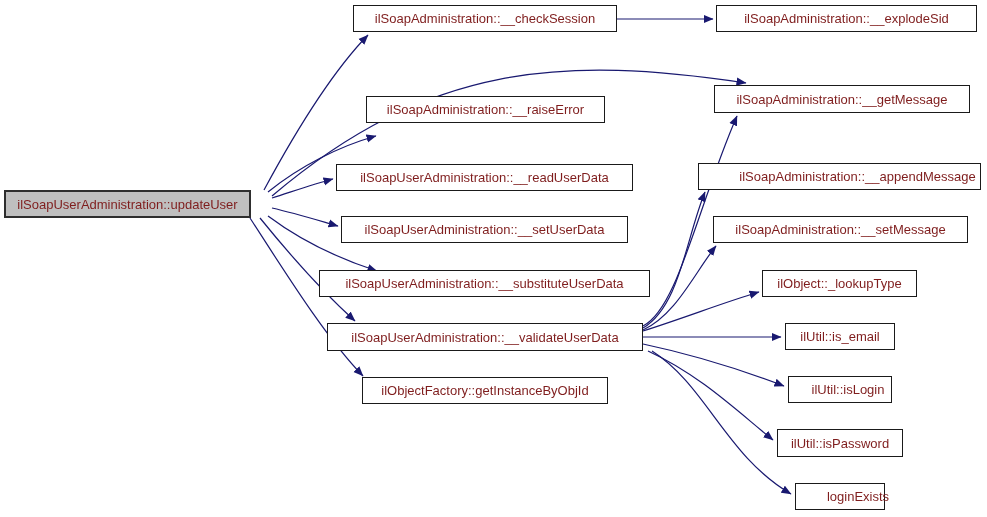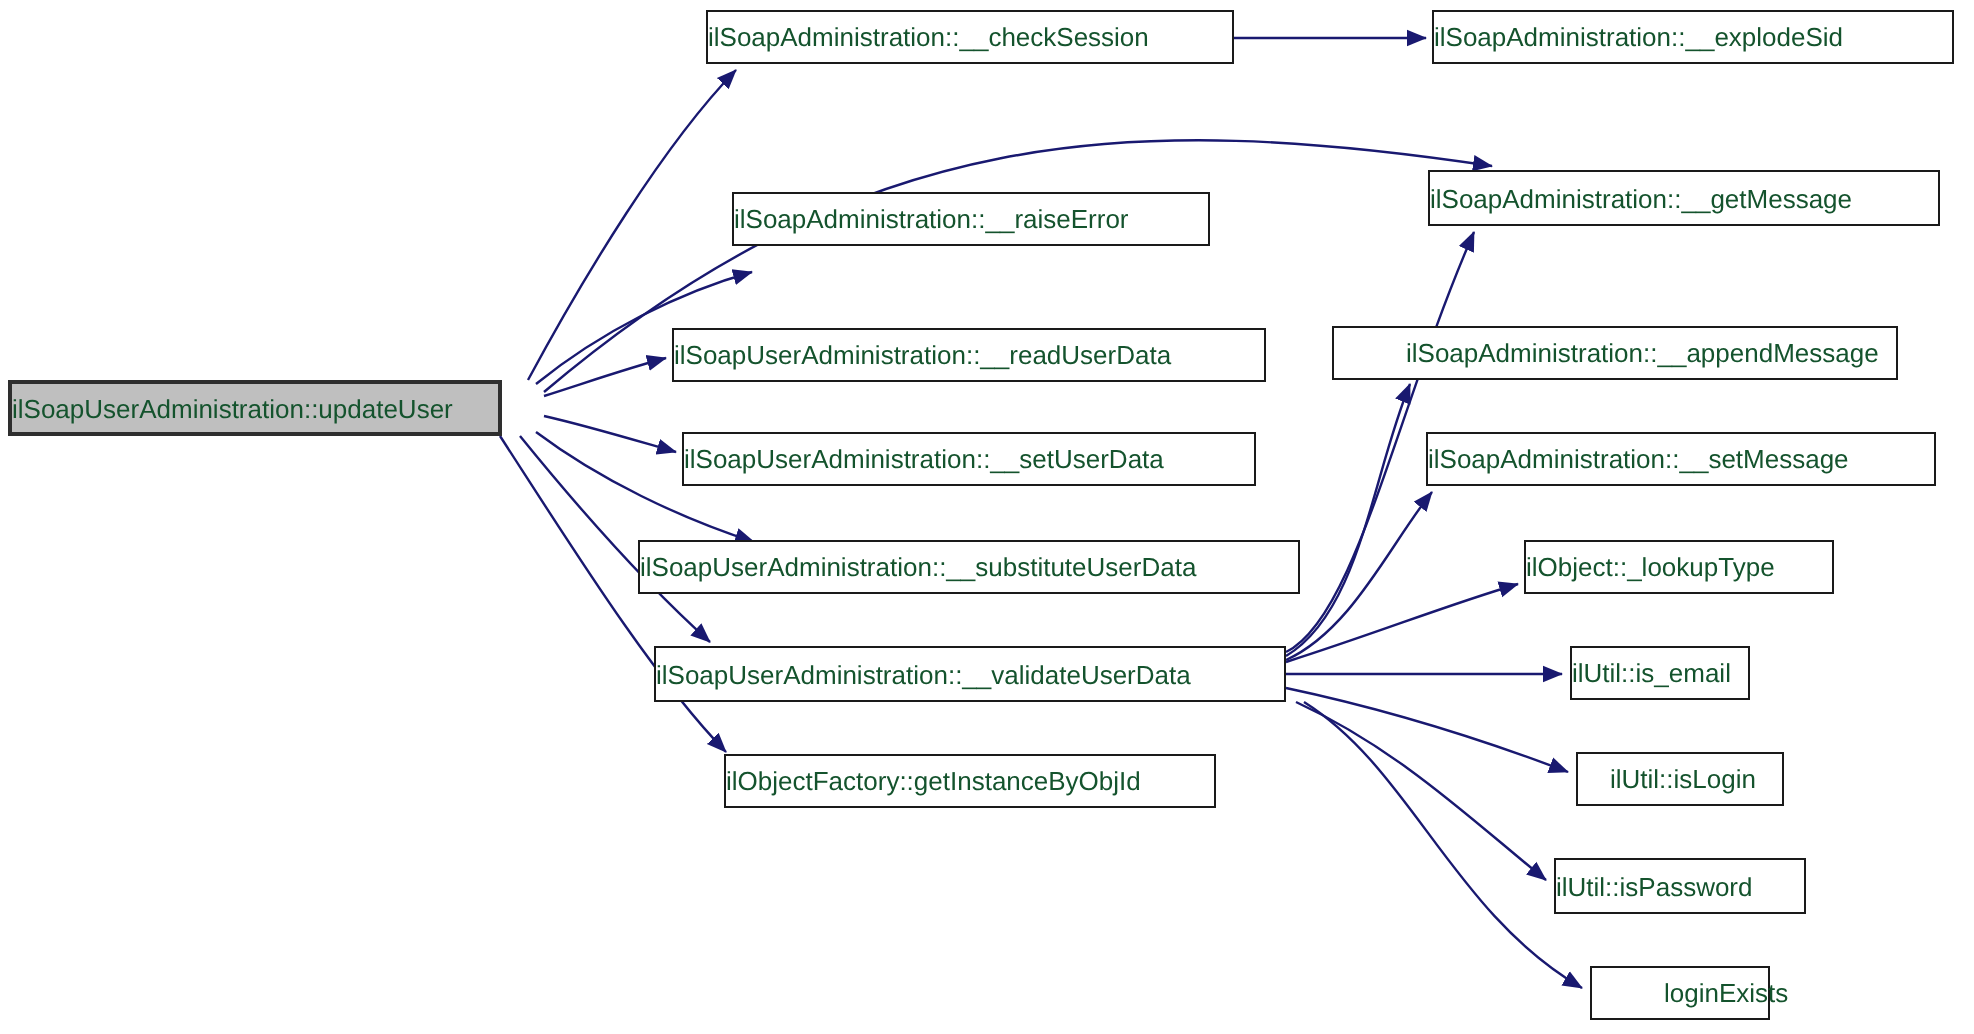--- a/index.html
+++ b/index.html
@@ -7,24 +7,24 @@
     position:relative;
     width:987px;height:517px;
     background:#ffffff;
     font-family:"Liberation Sans", sans-serif;
     overflow:hidden;
   }
   #edge-layer{position:absolute;left:0;top:0;width:987px;height:517px;}
   .node{
     position:absolute;
     box-sizing:border-box;
-    display:flex;align-items:center;justify-content:flex-start;
+    display:flex;align-items:center;justify-content:center;
     background:#ffffff;
     border:1px solid #1a1a1a;
-    color:#14532d;
+    color:#7f1d1d;
     font-size:13px;
     white-space:nowrap;
     cursor:pointer;
   }
   .node.root{
     background:#bfbfbf;
     border:2px solid #2e2e2e;
     cursor:default;
   }
 </style>
@@ -82,30 +82,30 @@
       </div>
       <div class="node" style="left: 319px; top: 270px; width: 331px; height: 27px;">
         <span>ilSoapUserAdministration::__substituteUserData</span>
       </div>
       <div class="node" style="left: 327px; top: 323px; width: 316px; height: 28px;">
         <span>ilSoapUserAdministration::__validateUserData</span>
       </div>
       <div class="node" style="left: 362px; top: 377px; width: 246px; height: 27px;">
         <span>ilObjectFactory::getInstanceByObjId</span>
       </div>
-      <div class="node" style="left: 666px; top: 163px; width: 283px; height: 27px; padding-left: 36px;">
+      <div class="node" style="left: 698px; top: 163px; width: 283px; height: 27px; padding-left: 36px;">
         <span>ilSoapAdministration::__appendMessage</span>
       </div>
       <div class="node" style="left: 713px; top: 216px; width: 255px; height: 27px;">
         <span>ilSoapAdministration::__setMessage</span>
       </div>
       <div class="node" style="left: 762px; top: 270px; width: 155px; height: 27px;">
         <span>ilObject::_lookupType</span>
       </div>
-      <div class="node" style="left: 785px; top: 323px; width: 90px; height: 27px;">
+      <div class="node" style="left: 785px; top: 323px; width: 110px; height: 27px;">
         <span>ilUtil::is_email</span>
       </div>
       <div class="node" style="left: 788px; top: 376px; width: 104px; height: 27px; padding-left: 16px;">
         <span>ilUtil::isLogin</span>
       </div>
       <div class="node" style="left: 777px; top: 429px; width: 126px; height: 28px;">
         <span>ilUtil::isPassword</span>
       </div>
       <div class="node" style="left: 795px; top: 483px; width: 90px; height: 27px; padding-left: 36px;">
         <span>loginExists</span>

